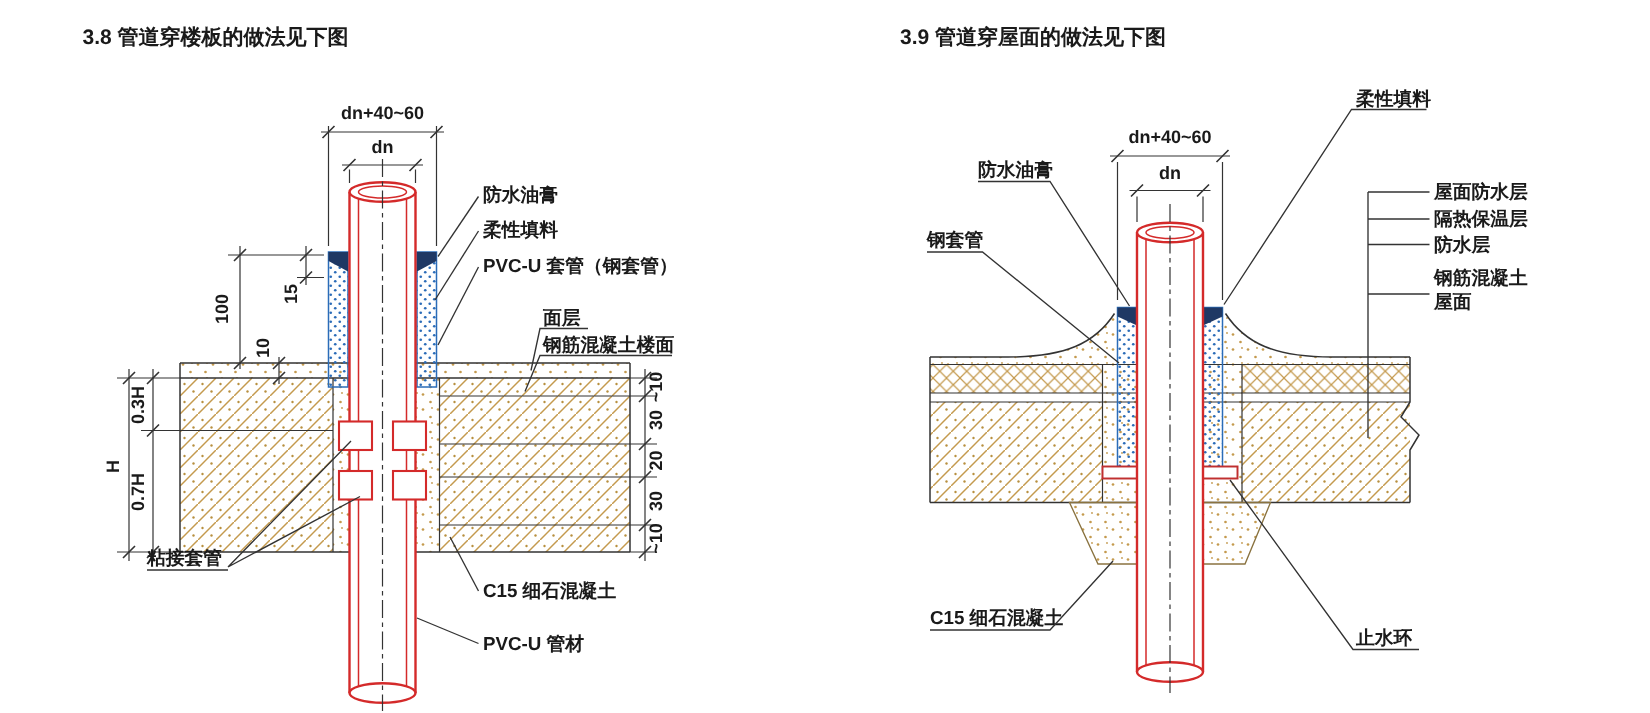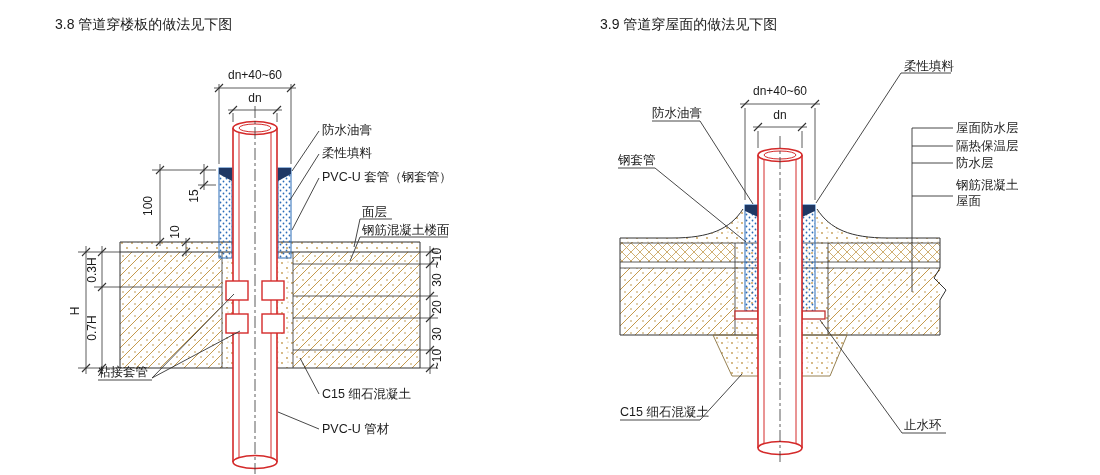--- a/index.html
+++ b/index.html
@@ -1,17 +1,17 @@
 <!DOCTYPE html>
 <html><head>
 <meta charset="utf-8">
 <style>
   html,body{margin:0;padding:0;background:#fff;}
   .canvas{position:relative;width:1072px;height:475px;background:#fff;overflow:hidden;
-          font-family:"Liberation Sans","DejaVu Sans",sans-serif;}
+          font-family:"Liberation Sans","DejaVu Sans",sans-serif;font-weight:bold;}
   svg.fig{position:absolute;top:0;}
   text{fill:#1a1a1a;font-family:"Liberation Sans","DejaVu Sans",sans-serif;}
   .title-t{font-size:14px;}
   .lbl{font-size:12.5px;}
   .dim{font-size:12px;}
   .thin{stroke:#333;stroke-width:0.8;fill:none;}
   .leader{stroke:#333;stroke-width:0.9;fill:none;}
   .outline{stroke:#333;stroke-width:1;fill:none;}
   .tick{stroke:#333;stroke-width:1.1;fill:none;}
 </style>

